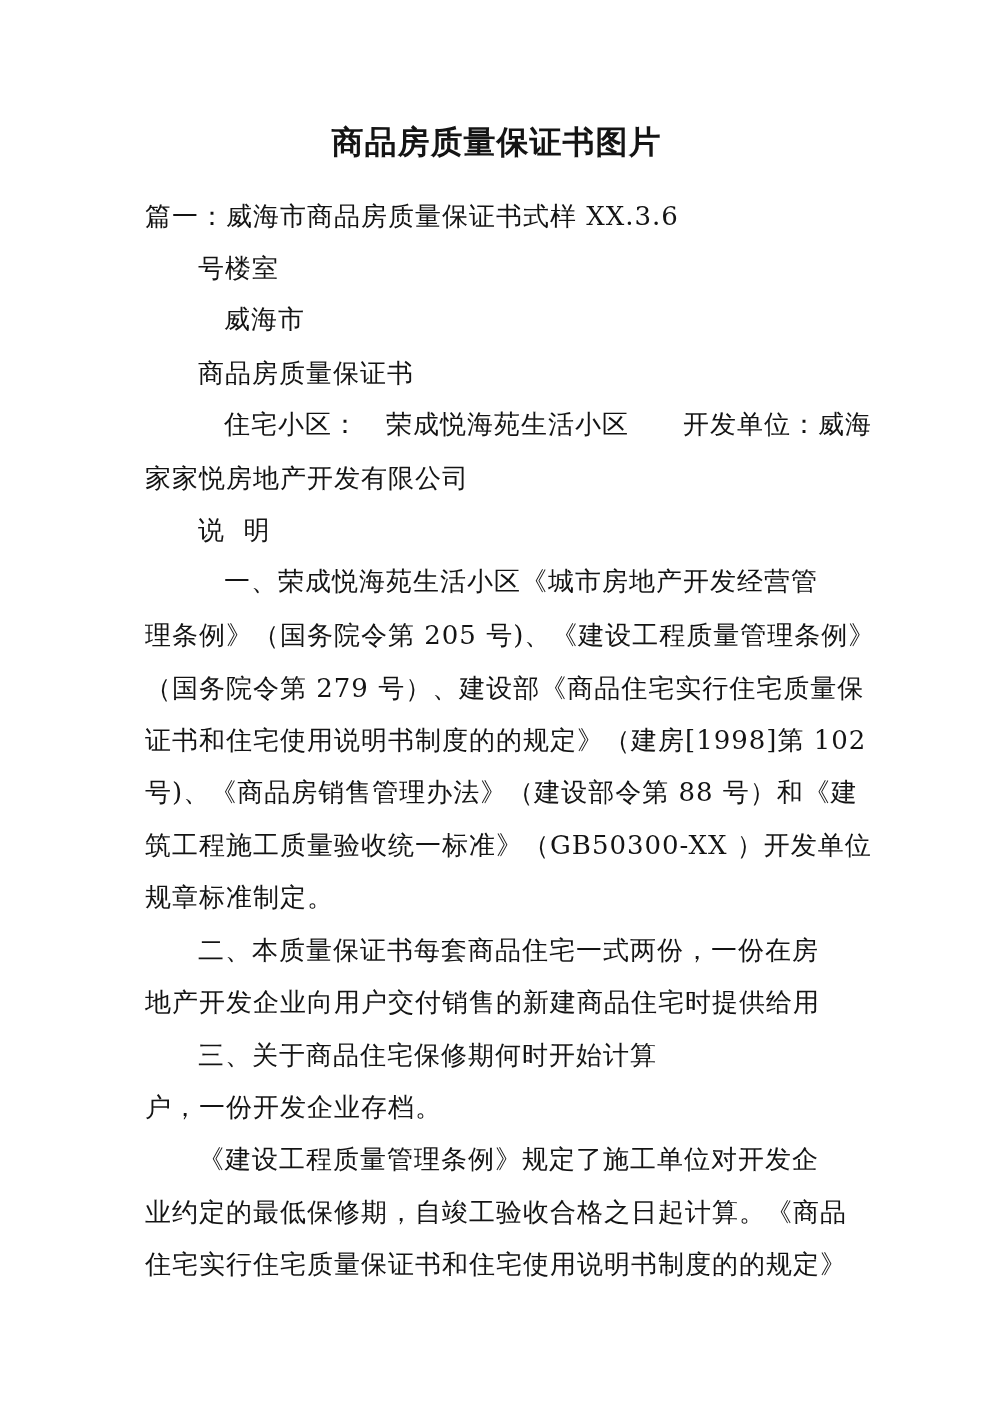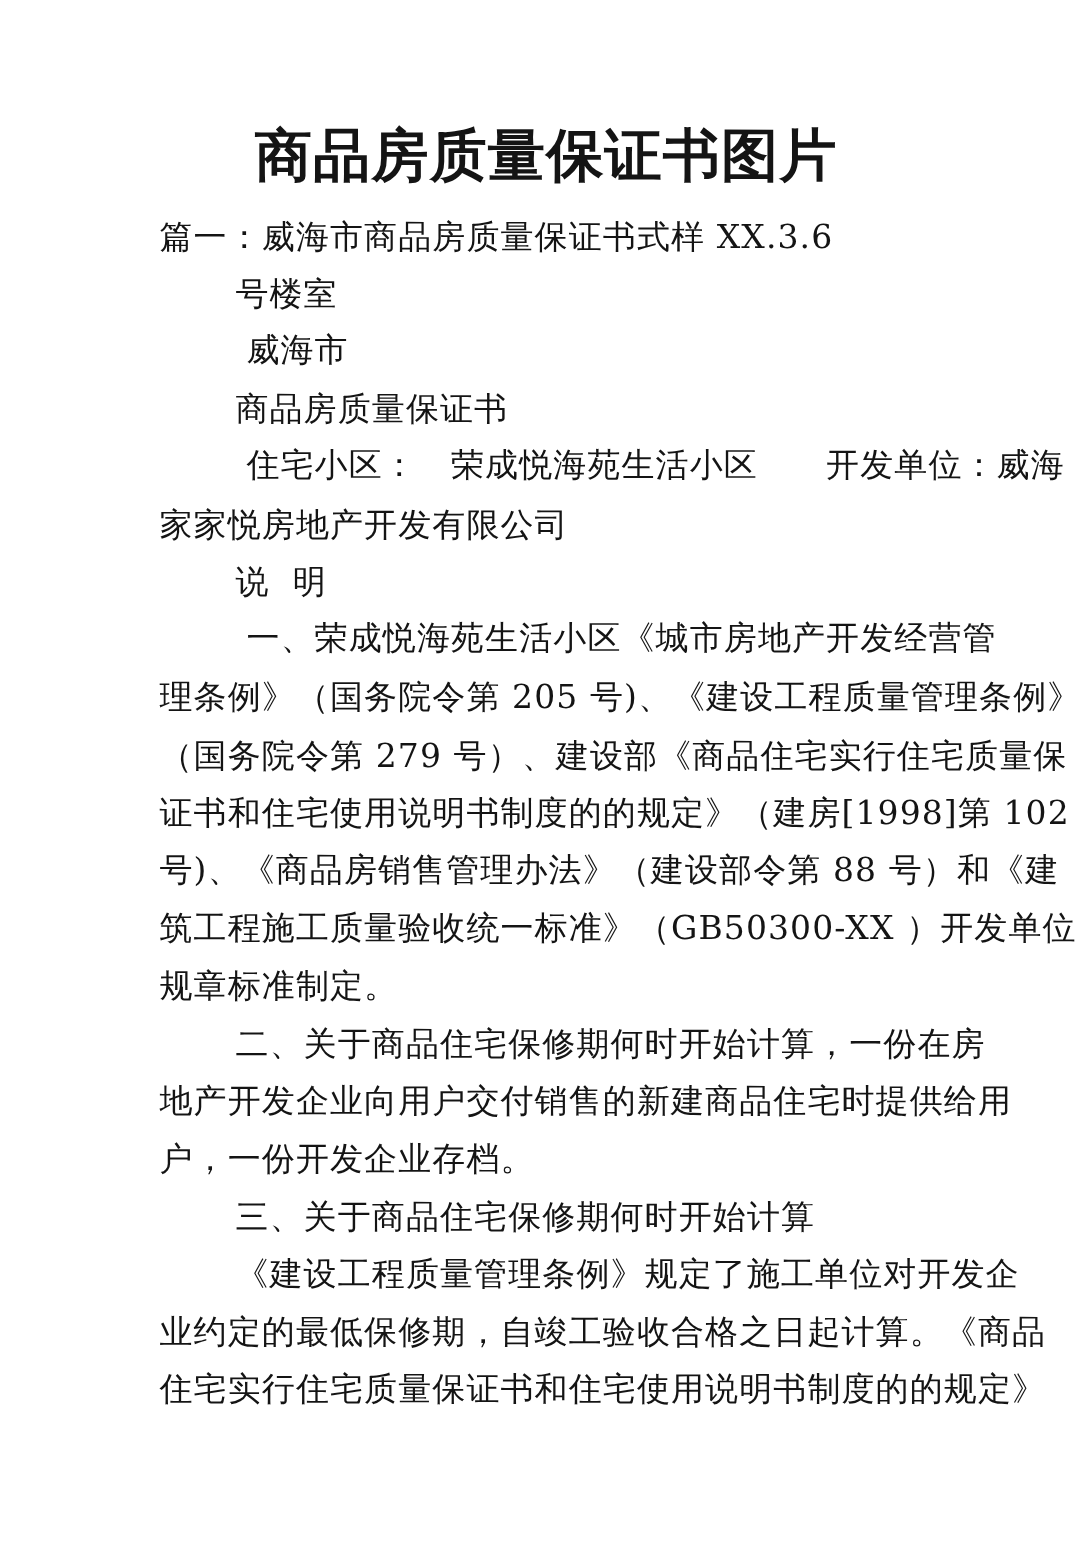--- a/index.html
+++ b/index.html
@@ -12,39 +12,39 @@
     width: 993px;
     height: 1404px;
     background: #ffffff;
     overflow: hidden;
     font-family: "DejaVu Serif", "Liberation Serif", serif;
     color: #141414;
   }
   .doc-title {
     margin-top: 118px;
     text-align: center;
-    font-size: 52px;
+    font-size: 32px;
     line-height: 48px;
     font-weight: bold;
     letter-spacing: 1px;
     white-space: pre;
   }
   .doc-body {
     margin-top: 24px;
     margin-left: 145px;
     width: 760px;
-    font-size: 30px;
+    font-size: 26px;
     line-height: 52.4px;
     letter-spacing: 1px;
   }
   .line {
     white-space: pre;
   }
   .indent-0 { margin-left: 0; }
-  .indent-2 { margin-left: 69px; }
+  .indent-2 { margin-left: 53px; }
   .indent-3 { margin-left: 79px; font-family: Liberation Mono, monospace; }
 </style>
 </head>
 <body>
 
 <div class="page">
   <div class="doc-title">商品房质量保证书图片</div>
   <div class="doc-body">
       <div class="line indent-0">篇一：威海市商品房质量保证书式样 XX.3.6</div>
       <div class="line indent-2">号楼室</div>
@@ -53,21 +53,21 @@
       <div class="line indent-3">住宅小区：　荣成悦海苑生活小区　　开发单位：威海</div>
       <div class="line indent-0">家家悦房地产开发有限公司</div>
       <div class="line indent-2">说  明</div>
       <div class="line indent-3">一、荣成悦海苑生活小区《城市房地产开发经营管</div>
       <div class="line indent-0">理条例》（国务院令第 205 号)、《建设工程质量管理条例》</div>
       <div class="line indent-0">（国务院令第 279 号）、建设部《商品住宅实行住宅质量保</div>
       <div class="line indent-0">证书和住宅使用说明书制度的的规定》（建房[1998]第 102</div>
       <div class="line indent-0">号)、《商品房销售管理办法》（建设部令第 88 号）和《建</div>
       <div class="line indent-0">筑工程施工质量验收统一标准》（GB50300-XX ）开发单位</div>
       <div class="line indent-0">规章标准制定。</div>
-      <div class="line indent-2">二、关于商品住宅保修期何时开始计算，一份在房</div>
+      <div class="line indent-2">二、本质量保证书每套商品住宅一式两份，一份在房</div>
       <div class="line indent-0">地产开发企业向用户交付销售的新建商品住宅时提供给用</div>
+      <div class="line indent-2">三、关于商品住宅保修期何时开始计算</div>
       <div class="line indent-0">户，一份开发企业存档。</div>
-      <div class="line indent-2">三、关于商品住宅保修期何时开始计算</div>
       <div class="line indent-2">《建设工程质量管理条例》规定了施工单位对开发企</div>
       <div class="line indent-0">业约定的最低保修期，自竣工验收合格之日起计算。《商品</div>
       <div class="line indent-0">住宅实行住宅质量保证书和住宅使用说明书制度的的规定》</div>
     </div>
 </div>
 
 </body></html>

